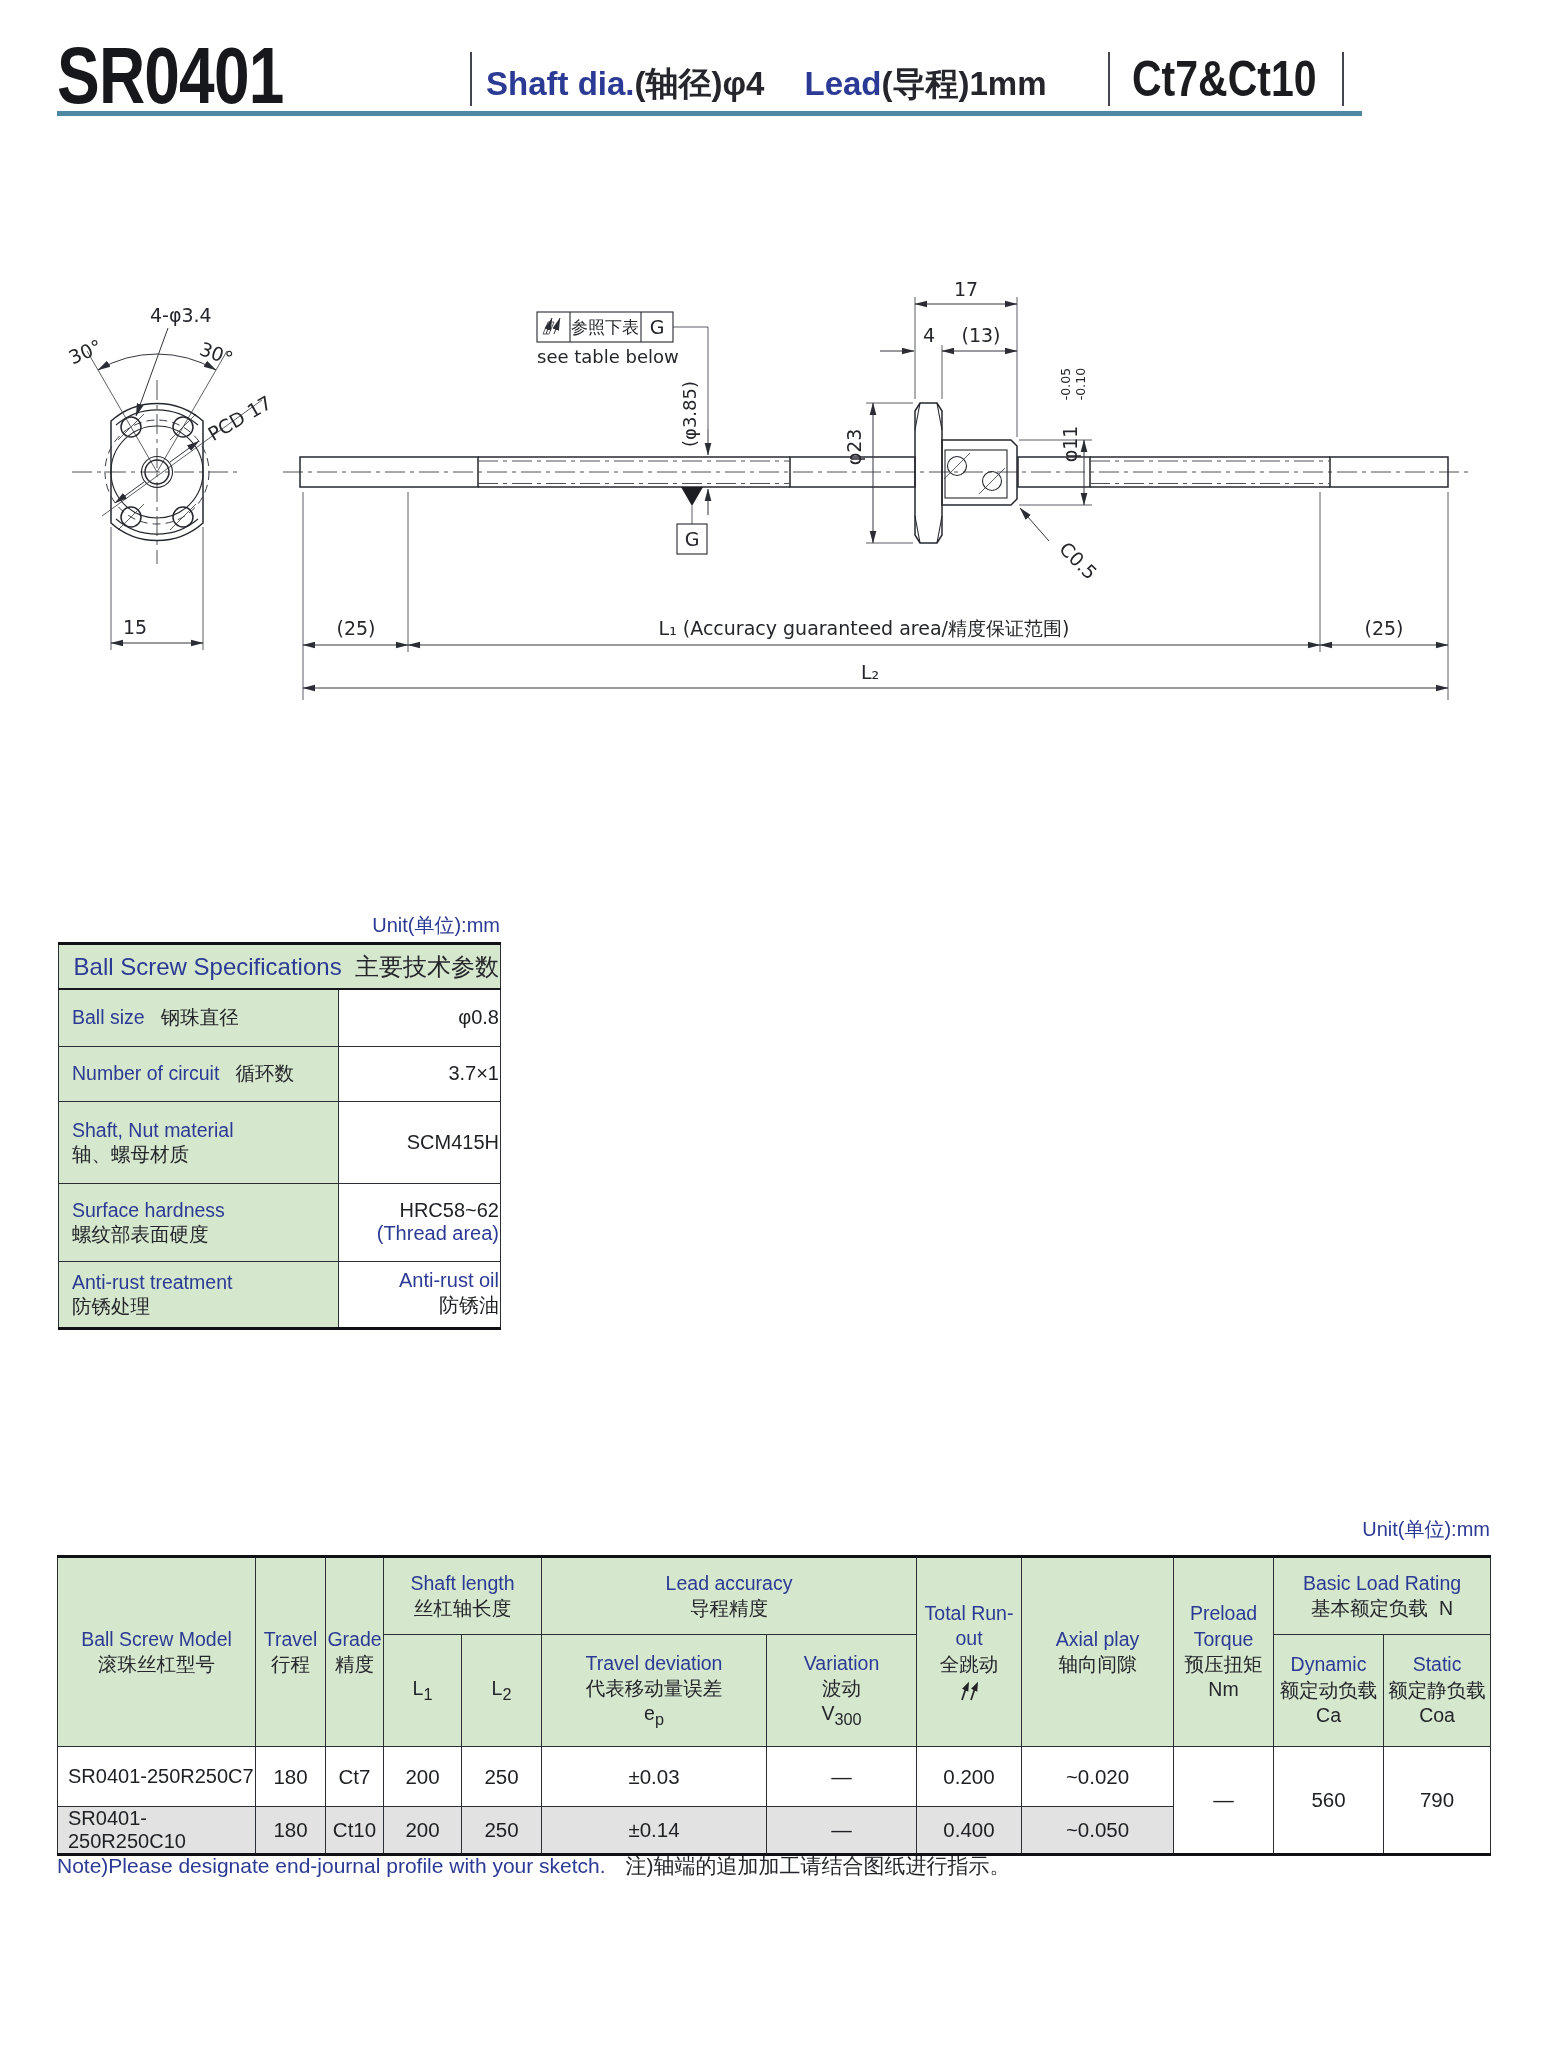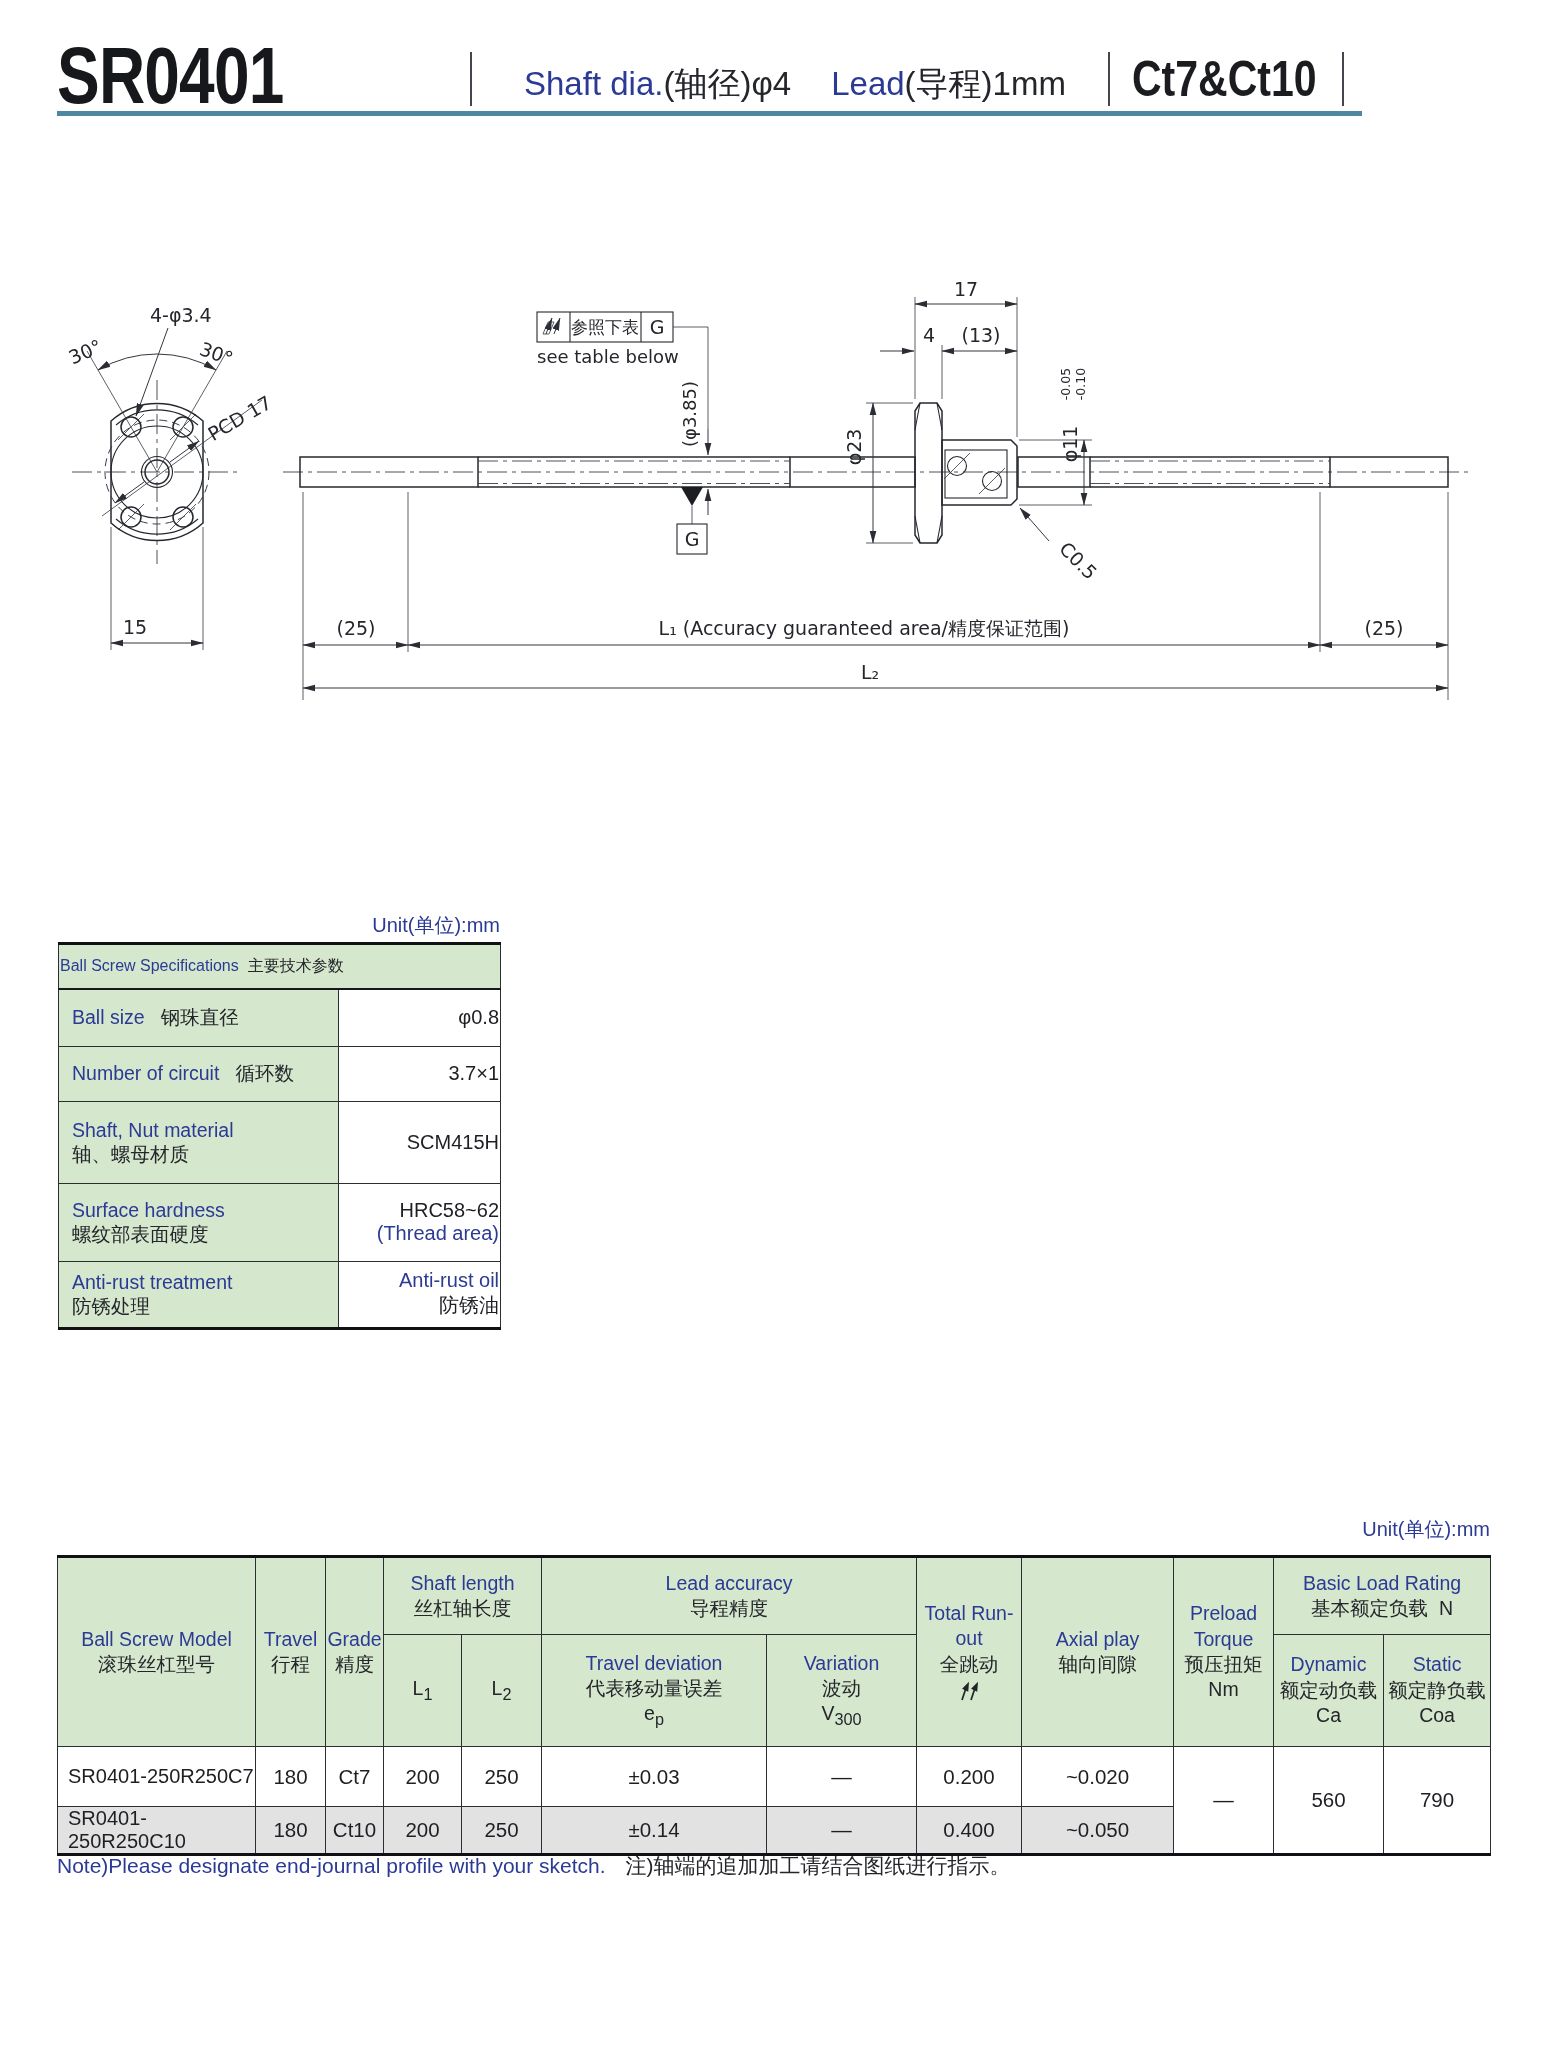--- a/index.html
+++ b/index.html
@@ -3,21 +3,21 @@
 <meta charset="utf-8">
 <style>
   html,body{margin:0;padding:0;background:#ffffff;}
   body{width:1551px;height:2072px;font-family:"Liberation Sans",sans-serif;color:#24262b;position:relative;}
   #page{position:absolute;left:0;top:0;width:1551px;height:2072px;background:#fff;overflow:hidden;}
 
   
   .title{position:absolute;left:57px;top:30px;font-size:80px;font-weight:bold;letter-spacing:-1px;
          transform:scaleX(0.80);transform-origin:left top;white-space:nowrap;color:#17181c;}
   .vsep{position:absolute;top:52px;width:2px;height:54px;background:#43464c;}
-  .subtitle{position:absolute;left:524px;top:62px;font-size:33px;white-space:nowrap;}
+  .subtitle{position:absolute;left:486px;top:62px;font-size:33px;white-space:nowrap;font-weight:bold;}
   .subtitle .en{color:#2b3a94;}
   .subtitle .k{color:#24262b;}
   .subtitle .gap{display:inline-block;width:40px;}
   .grades{position:absolute;left:1132px;top:50px;font-size:50px;font-weight:bold;color:#1b1c20;
           transform:scaleX(0.82);transform-origin:left top;white-space:nowrap;}
   .rule{position:absolute;left:57px;top:111px;width:1305px;height:5px;background:#4d87a1;}
 
   
   #drawing{position:absolute;left:0;top:0;}
   #drawing text{font-family:"DejaVu Sans","Liberation Sans",sans-serif;fill:#24262b;}
@@ -33,21 +33,21 @@
   .dtt{font-size:12.5px;}
 
   
   .unit{position:absolute;color:#2b3a94;font-size:20px;text-align:right;}
 
   
   table{border-collapse:collapse;}
   .spec{position:absolute;left:58px;top:942px;width:442px;table-layout:fixed;
         border-top:3px solid #101114;border-bottom:3px solid #101114;}
   .spec th,.spec td{border:1.6px solid #2b2e33;font-weight:normal;}
-  .spec .hd{background:#d5e7cd;height:41px;text-align:left;font-size:16px;border-bottom:2.5px solid #16181c;}
+  .spec .hd{background:#d5e7cd;height:41px;text-align:right;font-size:24px;border-bottom:2.5px solid #16181c;}
   .spec .lbl{background:#d5e7cd;text-align:left;padding-left:13px;font-size:19.5px;}
   .spec .val{background:#ffffff;text-align:right;font-size:20px;color:#1d1f23;}
   .en{color:#2b3a94;}
   .zh{color:#24262b;}
   .vb{color:#2b3a94;}
   .vk{color:#1d1f23;}
   .lbl .zh{margin-left:16px;}
   .two .en,.two .zh{display:block;margin-left:0;line-height:1.25;}
 
   

